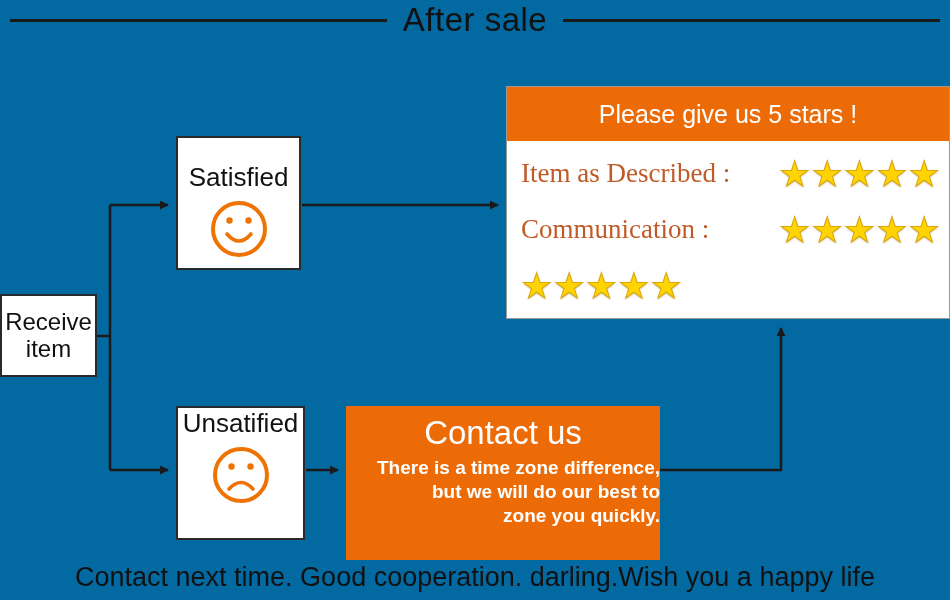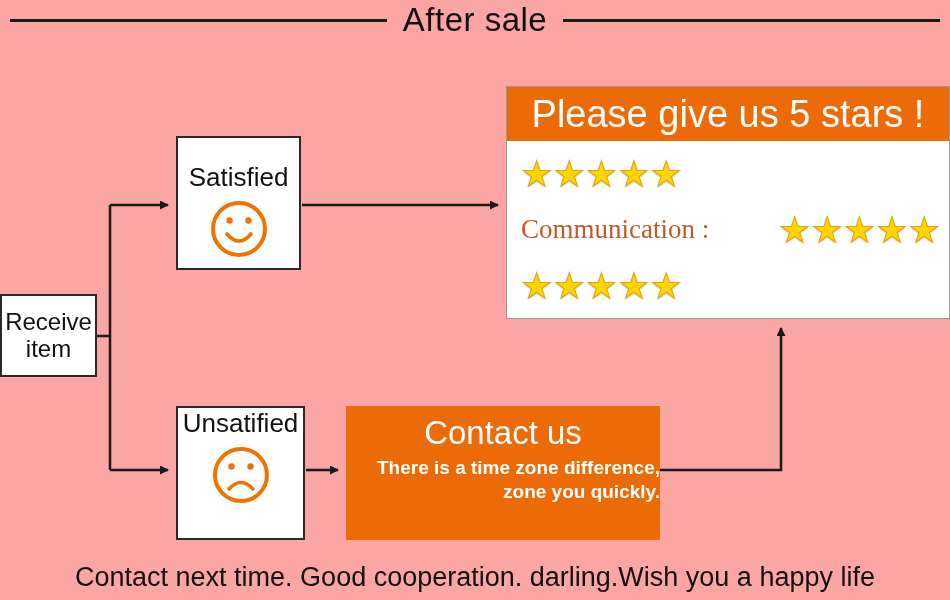--- a/index.html
+++ b/index.html
@@ -1,46 +1,46 @@
 <!DOCTYPE html>
 <html><head>
 <meta charset="utf-8">
 <style>
   html,body{margin:0;padding:0;background:#fff;}
   #canvas{
-    position:relative;width:950px;height:600px;background:#fca5a5;overflow:hidden;
+    position:relative;width:950px;height:600px;background:#0369a1;overflow:hidden;
     font-family:"Liberation Sans",sans-serif;color:#111;
     --accent:#ED6B06;--star:#FFD400;--label-color:#C05A28;--line:#1a1a1a;
   }
   #connectors{position:absolute;left:0;top:0;width:950px;height:600px;pointer-events:none;}
 
   
   .title-row{position:absolute;left:0;top:0;right:0;height:40px;display:flex;align-items:center;gap:16px;padding:0 10px;box-sizing:border-box;}
   .hline{flex:1;height:3px;background:var(--line);}
   .title{font-size:33px;font-weight:500;letter-spacing:.5px;white-space:nowrap;}
 
   
   .box{position:absolute;background:#fff;border:2px solid #2a2a2a;box-sizing:border-box;text-align:center;}
   .receive{left:0;top:294px;width:97px;height:83px;display:flex;align-items:center;justify-content:center;font-size:24px;line-height:1.12;}
   .satisfied{left:176px;top:136px;width:125px;height:134px;padding-top:24px;}
   .unsatisfied{left:176px;top:406px;width:129px;height:134px;}
   .node-label{font-size:26px;}
   .face{display:block;margin:4px auto 0;}
 
   
   .stars-panel{position:absolute;left:506px;top:86px;width:444px;height:233px;border:1px solid #999;box-sizing:border-box;background:#fff;}
-  .stars-header{height:54px;background:var(--accent);color:#fff;font-size:38px;display:flex;align-items:center;justify-content:center;white-space:nowrap;}
+  .stars-header{height:54px;background:var(--accent);color:#fff;font-size:25px;display:flex;align-items:center;justify-content:center;white-space:nowrap;}
   .stars-body{display:flex;flex-direction:column;justify-content:space-around;height:calc(100% - 54px);padding:4px 8px 4px 14px;box-sizing:border-box;}
   .star-row{display:flex;align-items:center;justify-content:space-between;}
   .star-label{font-family:"Liberation Serif",serif;font-size:27px;color:var(--label-color);white-space:nowrap;}
   .stars{font-size:35px;line-height:1;color:var(--star);letter-spacing:1px;white-space:nowrap;
          -webkit-text-stroke:1px #DAA60A;text-shadow:0 1px 2px rgba(150,100,0,.55);}
 
   
-  .contact-box{position:absolute;left:346px;top:406px;width:314px;height:134px;background:var(--accent);color:#fff;text-align:center;padding-top:6px;box-sizing:border-box;}
+  .contact-box{position:absolute;left:346px;top:406px;width:314px;height:154px;background:var(--accent);color:#fff;text-align:center;padding-top:6px;box-sizing:border-box;}
   .contact-title{font-size:33px;margin:2px 0 4px;}
   .contact-line{font-size:19px;font-weight:bold;line-height:1.25;text-align:right;}
 
   
   .footer{position:absolute;left:0;right:0;top:562px;text-align:center;font-size:27px;color:#111;white-space:nowrap;}
 </style>
 </head>
 <body>
 
 <div id="canvas" style="--accent: #ED6B06; --star: #FFD400; --label-color: #C05A28; --line: #1a1a1a;">
@@ -89,33 +89,35 @@
       <circle cx="-9.5" cy="-8.5" r="3.2" fill="#EE7303"></circle>
       <circle cx="9.5" cy="-8.5" r="3.2" fill="#EE7303"></circle>
       <path d="M-12,14 Q0,1 12,14" fill="none" stroke="#EE7303" stroke-width="3.6" stroke-linecap="round"></path>
     </svg>
   </div>
 
   <div class="stars-panel">
     <div class="stars-header">Please give us 5 stars !</div>
     <div class="stars-body">
       <div class="star-row">
+        <span class="star-label">Item as Described :</span>
         <span class="stars">★★★★★</span>
       </div>
       <div class="star-row">
         <span class="star-label">Communication :</span>
         <span class="stars">★★★★★</span>
       </div>
       <div class="star-row">
         <span class="stars">★★★★★</span>
       </div>
     </div>
   </div>
 
   <div class="contact-box">
     <div class="contact-title">Contact us</div>
     <div class="contact-line">There is a time zone difference,</div>
+    <div class="contact-line">but we will do our best to</div>
     <div class="contact-line">zone you quickly.</div>
   </div>
 
   <div class="footer">Contact next time. Good cooperation. darling.Wish you a happy life</div>
 
 </div>
 
 </body></html>

